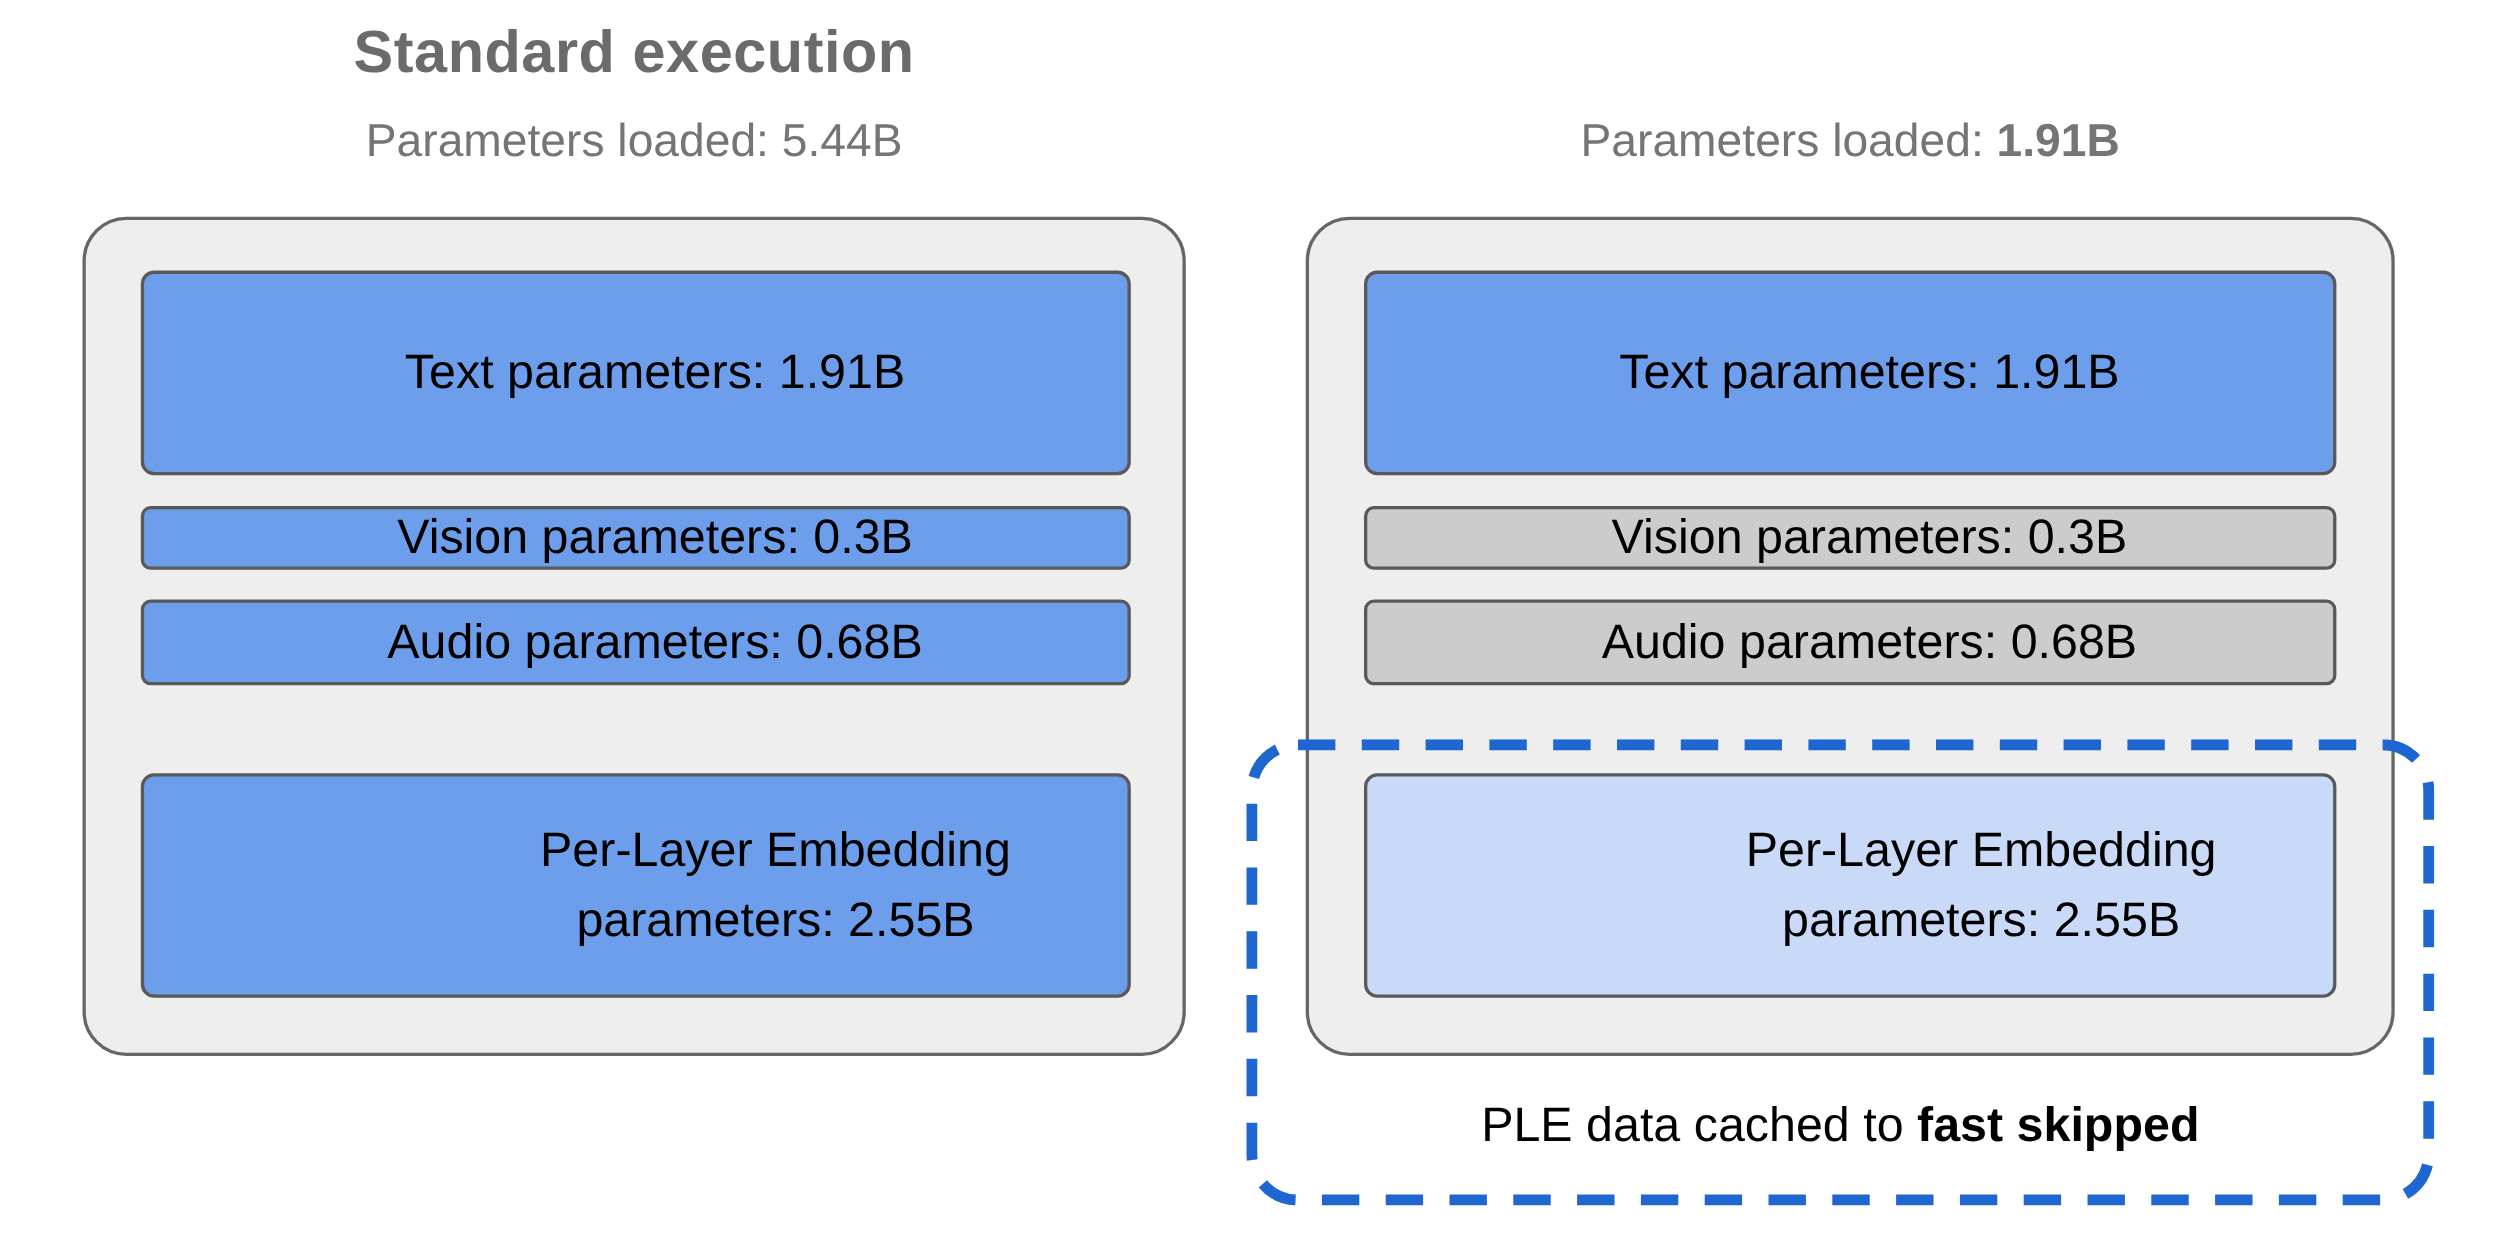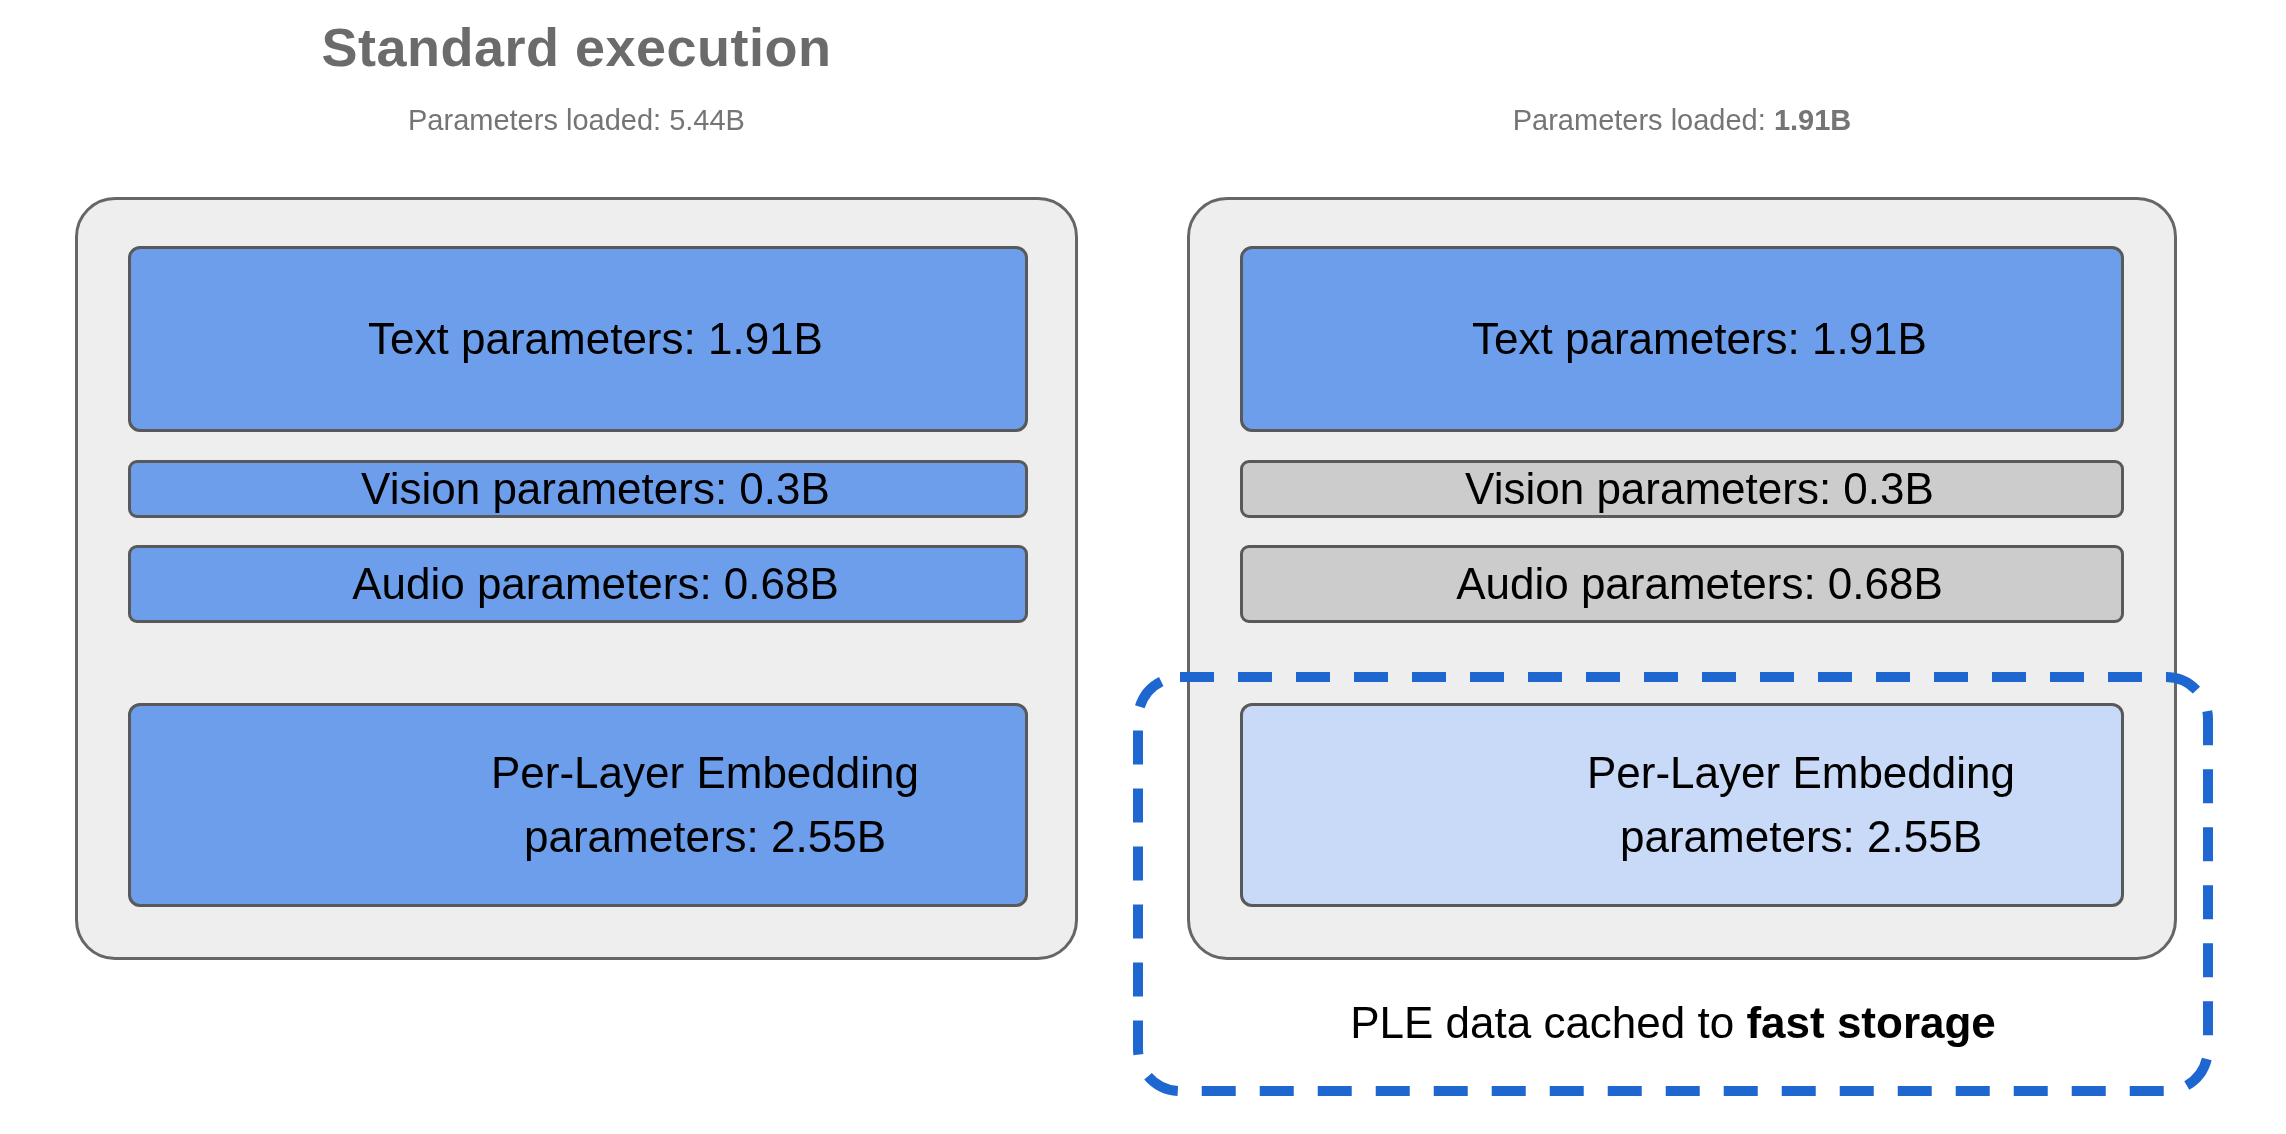--- a/index.html
+++ b/index.html
@@ -27,21 +27,21 @@
     font-size:54px;
     font-weight:bold;
     color:var(--title-gray);
     letter-spacing:0.5px;
   }
   .tL{left:75px;top:16px;width:1003px;}
   .tR{left:1187px;top:16px;width:990px;}
   .subtitle{
     position:absolute;
     text-align:center;
-    font-size:29px;
+    font-size:42px;
     color:var(--subtitle-gray);
   }
   .sL{left:75px;top:104px;width:1003px;}
   .sR{left:1187px;top:104px;width:990px;}
   .subtitle .bold{font-weight:bold;}
   .container{
     position:absolute;
     top:197px;height:763px;
     background:var(--container-fill);
     border:3px solid var(--container-border);
@@ -131,16 +131,16 @@
     <div class="pbox pb4" data-state="cached">
       <span class="pbox-label">Per-Layer Embedding parameters: 2.55B</span>
     </div>
   </div>
 
   <svg class="dash-svg" width="1080" height="424" viewBox="0 0 1080 424" aria-hidden="true">
     <rect x="5" y="5" width="1070" height="414" rx="42" ry="42" fill="none" stroke="var(--dashed-border)" stroke-width="10" stroke-dasharray="34 24"></rect>
   </svg>
 
   <div class="cache-note">
-    <span>PLE data cached to </span><span class="bold">fast storage</span>
+    <span>PLE data cached to </span><span class="bold">fast skipped</span>
   </div>
 
 </div>
 
 </body></html>

